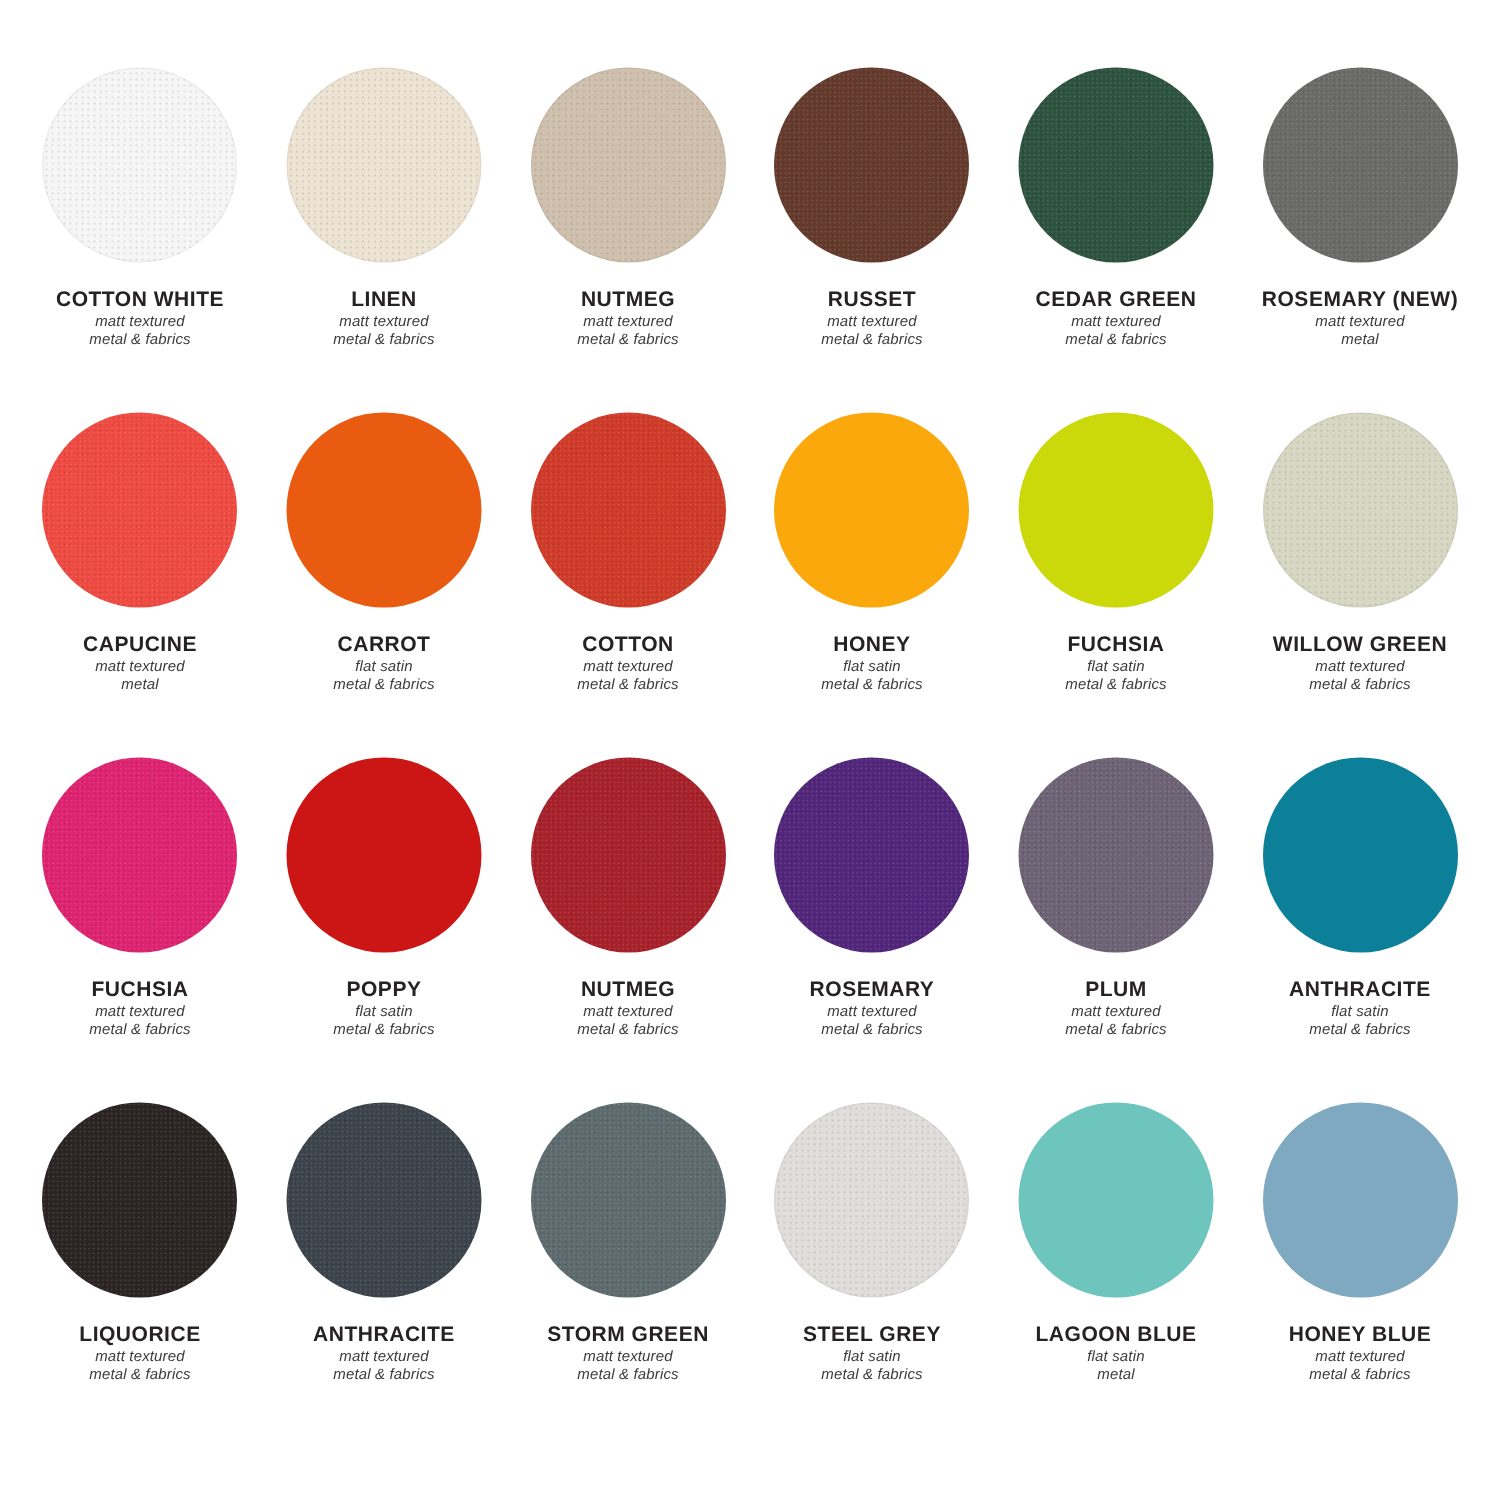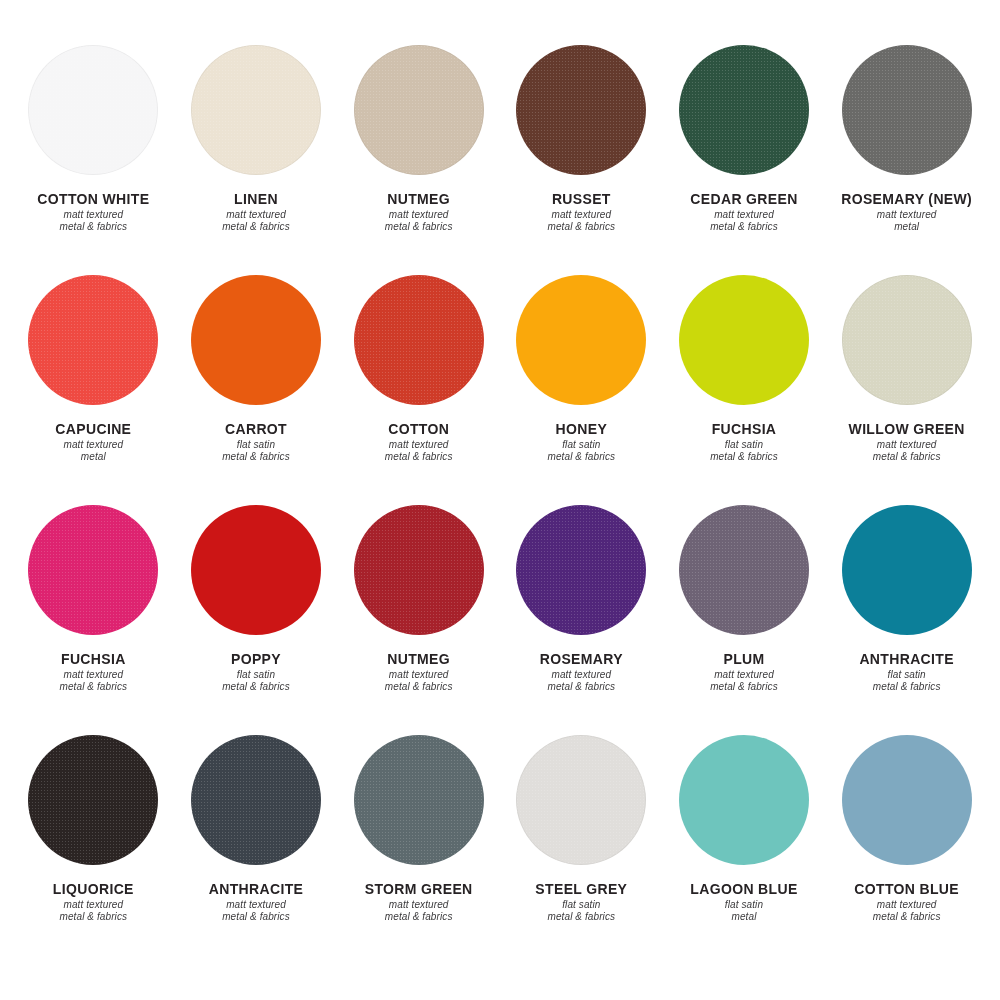--- a/index.html
+++ b/index.html
@@ -317,18 +317,18 @@
         <div class="swatch-name">LAGOON BLUE</div>
         <div class="swatch-finish">flat satin</div>
         <div class="swatch-material">metal</div>
       </div>
     </div>
     <div class="swatch-cell">
       <div class="swatch-disc-wrap">
         <div class="swatch-disc" style="background: rgb(127, 169, 192);"></div>
       </div>
       <div class="swatch-text">
-        <div class="swatch-name">COTTON BLUE</div>
+        <div class="swatch-name">HONEY BLUE</div>
         <div class="swatch-finish">matt textured</div>
         <div class="swatch-material">metal &amp; fabrics</div>
       </div>
     </div>
   </div>
 
 </body></html>

